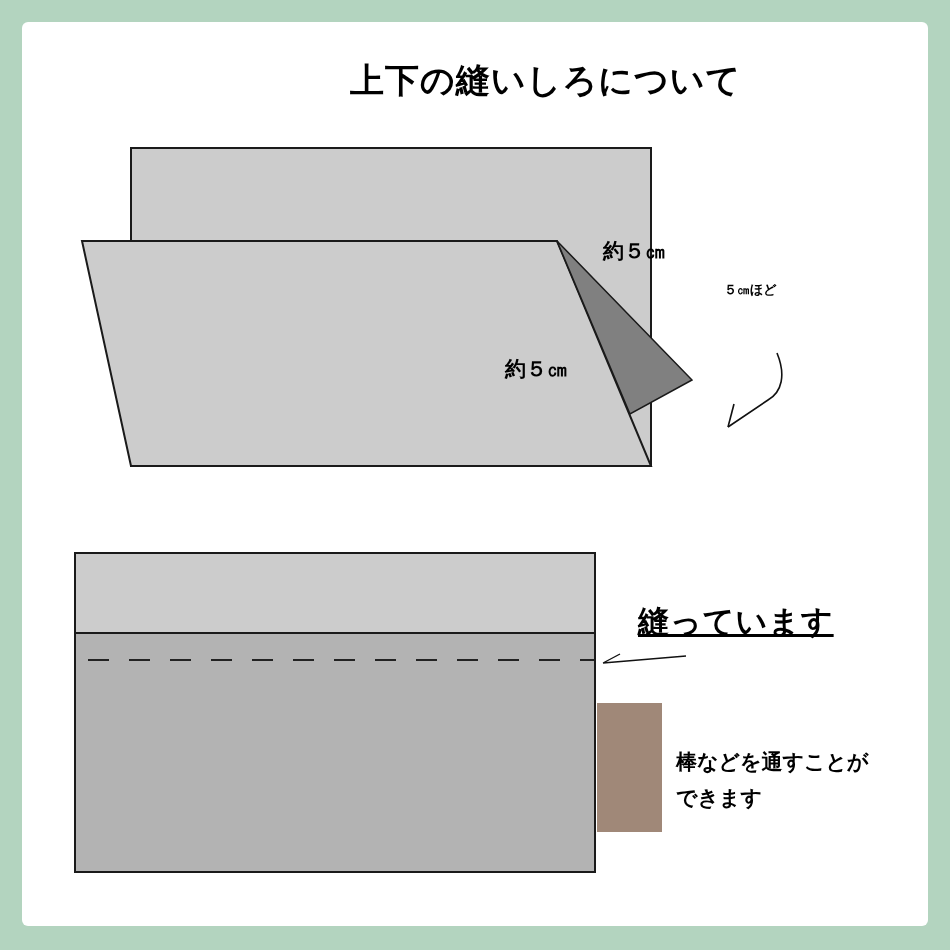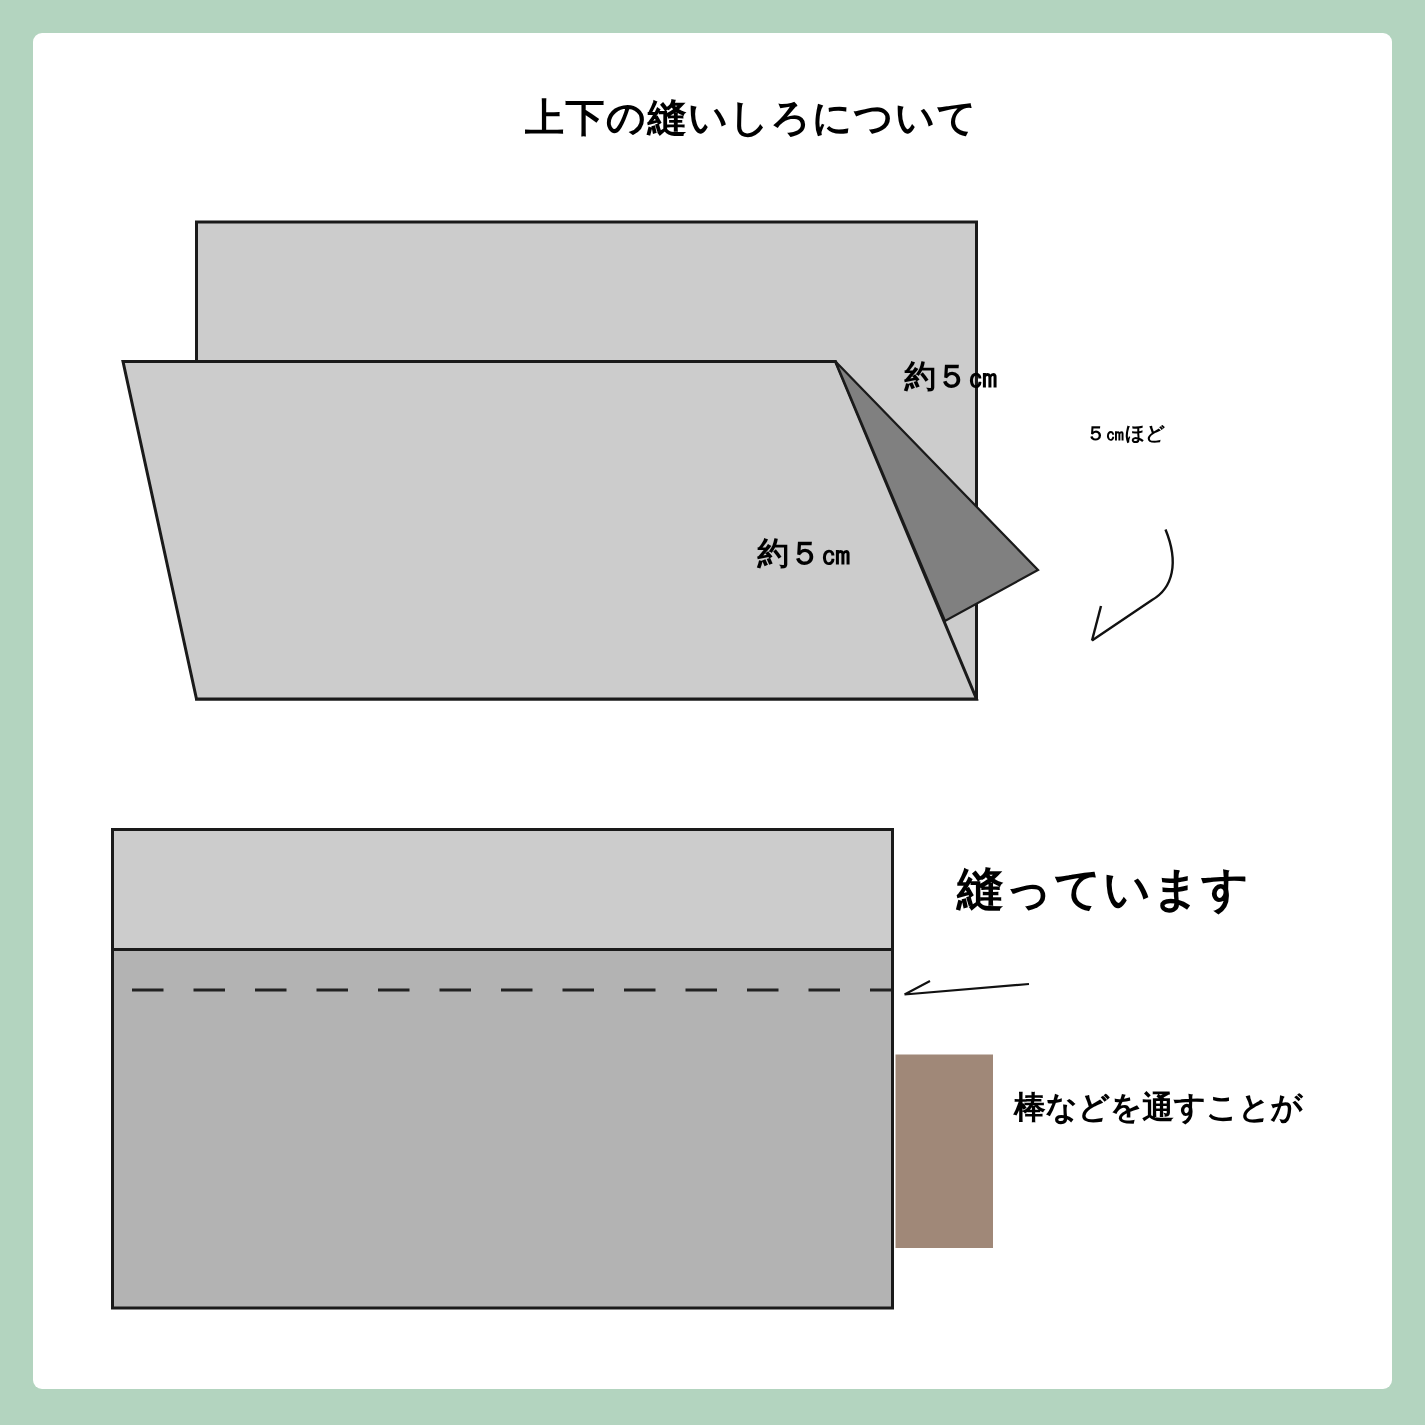--- a/index.html
+++ b/index.html
@@ -22,26 +22,26 @@
       left: 0; top: 0;
       width: 950px; height: 950px;
     }
     .lbl {
       position: absolute;
       font-weight: bold;
       color: #000;
       white-space: nowrap;
       line-height: 1;
     }
-    .title { left: 350px; top: 66px; font-size: 26px; letter-spacing: 1px; }
+    .title { left: 350px; top: 66px; font-size: 34px; letter-spacing: 1px; font-family: Liberation Mono, monospace; }
     .dim-top { left: 603px; top: 241px; font-size: 21px; }
     .dim-side { left: 505px; top: 359px; font-size: 21px; }
     .fold-note { left: 724px; top: 272px; font-size: 13px; line-height: 36px; }
-    .sewn { left: 638px; top: 578px; font-size: 31px; letter-spacing: 1px; }
-    .rod-note { left: 676px; top: 720px; font-size: 21px; line-height: 36px; }
+    .sewn { left: 638px; top: 606px; font-size: 31px; letter-spacing: 1px; text-decoration: underline; }
+    .rod-note { left: 676px; top: 744px; font-size: 21px; line-height: 36px; }
   </style>
 </head>
 <body>
 
 <div class="card"></div>
 
 <svg class="canvas" viewBox="0 0 950 950">
 
   <g>
     <rect x="131" y="148" width="520" height="318" fill="#cccccc" stroke="#1a1a1a" stroke-width="2"></rect>
@@ -66,13 +66,14 @@
 <div class="lbl dim-side">約５㎝</div>
 
 <div class="lbl fold-note">
   <div>５㎝ほど</div>
 </div>
 
 <div class="lbl sewn">縫っています</div>
 
 <div class="lbl rod-note">
   <div>棒などを通すことが</div>
+  <div>できます</div>
 </div>
 
 </body></html>

